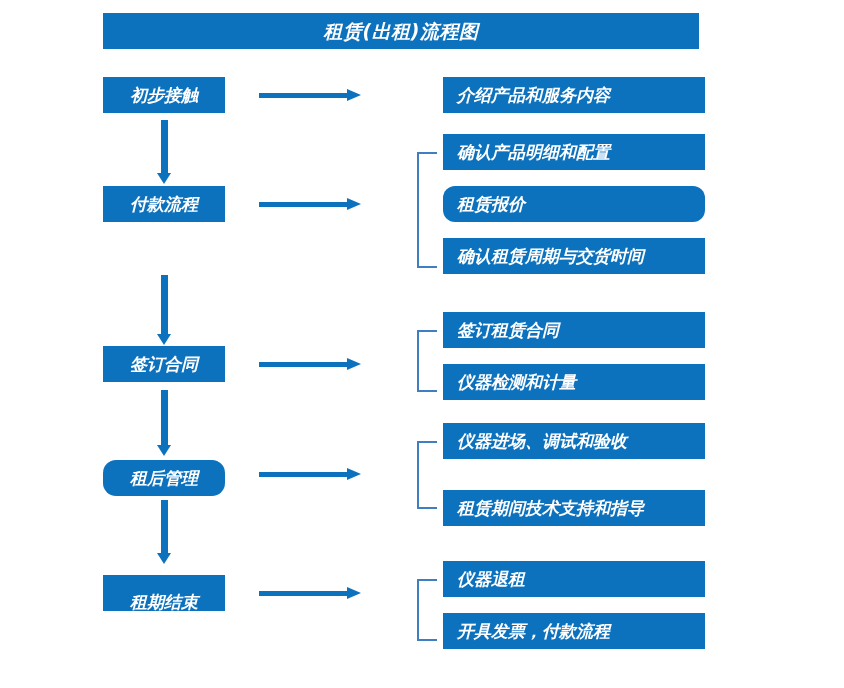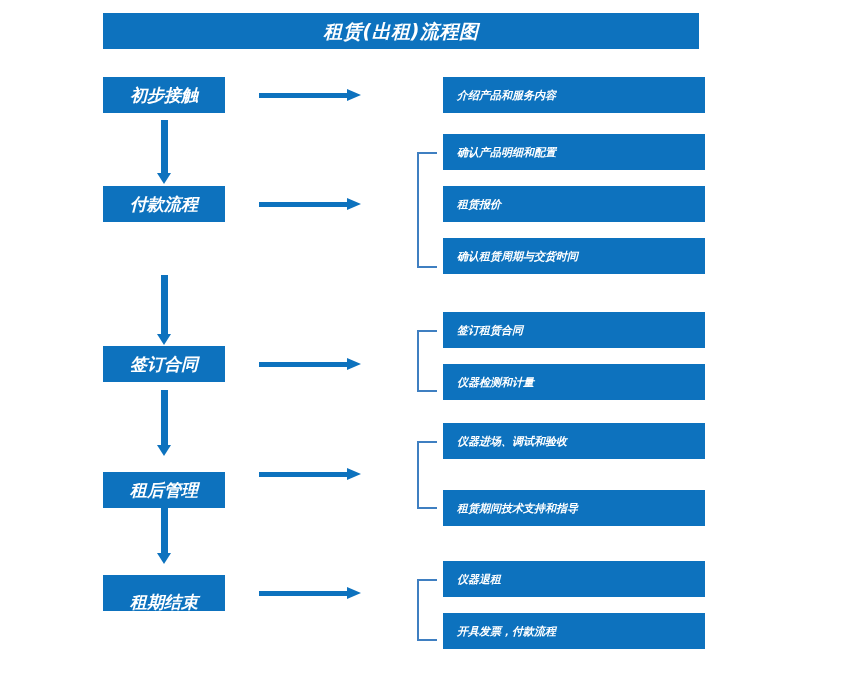--- a/index.html
+++ b/index.html
@@ -73,21 +73,21 @@
 
   
   .box.detail {
     left: 443px;
     width: 262px;
     height: 36px;
     justify-content: flex-start;
     padding-left: 14px;
   }
   .box.detail .box-text {
-    font-size: 11px;
+    font-size: 17px;
   }
 
   
   .v-arrow {
     position: absolute;
     left: 157px;
     width: 14px;
   }
   .v-arrow .shaft {
     position: absolute;
@@ -177,21 +177,21 @@
   <div class="h-arrow" style="top:198px;">
     <div class="shaft"></div>
     <div class="head"></div>
   </div>
 
   <div class="bracket" style="top:152px; height:116px;"></div>
 
   <div class="box detail" style="top:134px;">
     <span class="box-text">确认产品明细和配置</span>
   </div>
-  <div class="box detail" style="top:186px;">
+  <div class="box detail" style="top:186px;border-radius:12px;">
     <span class="box-text">租赁报价</span>
   </div>
   <div class="box detail" style="top:238px;align-items:center;">
     <span class="box-text">确认租赁周期与交货时间</span>
   </div>
 
   <div class="v-arrow" style="top:275px; height:70px;">
     <div class="shaft" style="height:59px;"></div>
     <div class="head" style="top:59px;"></div>
   </div>
@@ -212,21 +212,21 @@
   </div>
   <div class="box detail" style="top:364px;">
     <span class="box-text">仪器检测和计量</span>
   </div>
 
   <div class="v-arrow" style="top:390px; height:66px;">
     <div class="shaft" style="height:55px;"></div>
     <div class="head" style="top:55px;"></div>
   </div>
 
-  <div class="box stage" style="top:472px;">
+  <div class="box stage" style="top:460px;border-radius:13px;">
     <span class="box-text">租后管理</span>
   </div>
 
   <div class="h-arrow" style="top:468px;">
     <div class="shaft"></div>
     <div class="head"></div>
   </div>
 
   <div class="bracket" style="top:441px; height:68px;"></div>
 

